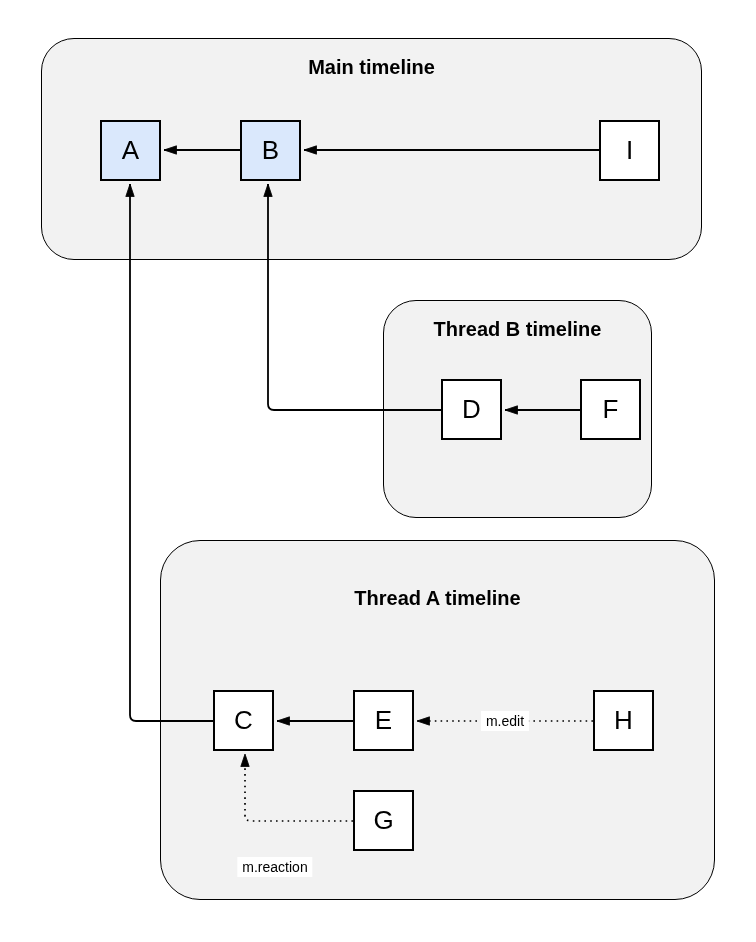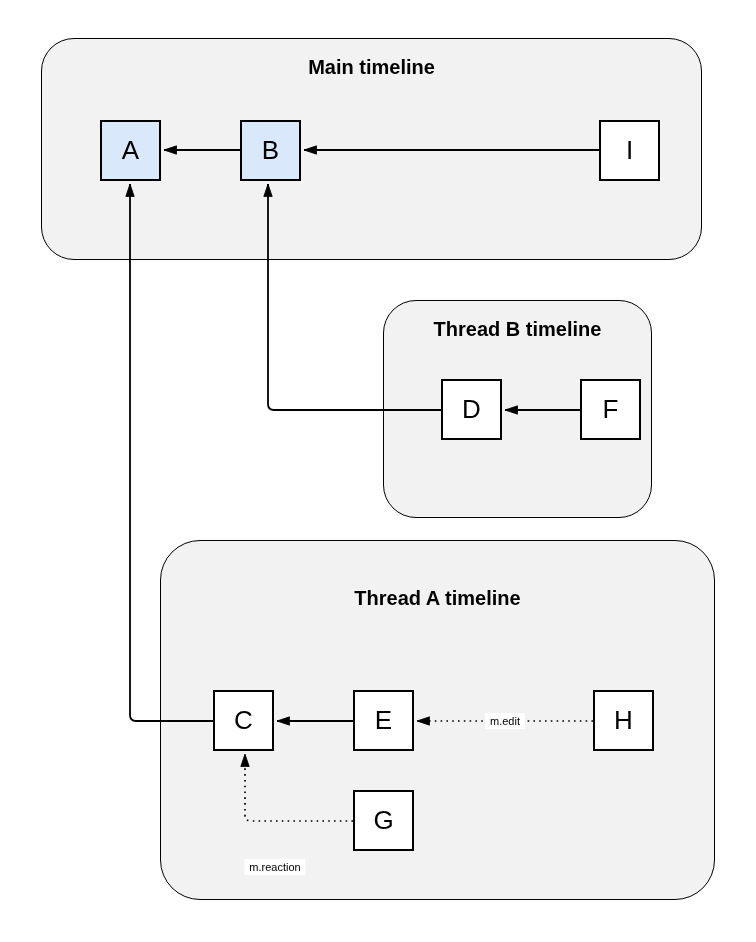--- a/index.html
+++ b/index.html
@@ -71,21 +71,21 @@
   #n-e { left: 353px; top: 690px; }
   #n-h { left: 593px; top: 690px; }
   #n-g { left: 353px; top: 790px; }
 
   
   .edge-label {
     position: absolute;
     transform: translate(-50%, -50%);
     background: #ffffff;
     padding: 2px 5px;
-    font-size: 11px;
+    font-size: 14px;
     color: #000000;
     z-index: 4;
     white-space: nowrap;
   }
   #lbl-edit     { left: 505px; top: 721px; }
   #lbl-reaction { left: 275px; top: 851px; margin-top: 16px; }
 </style>
 </head>
 <body>
 

